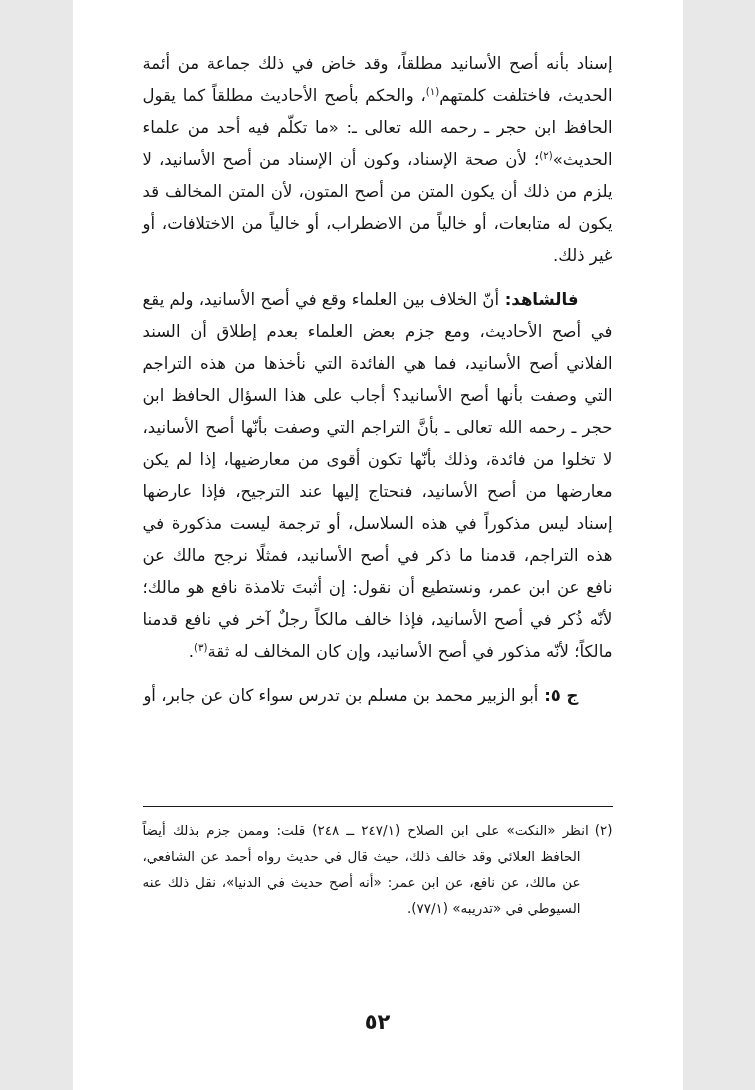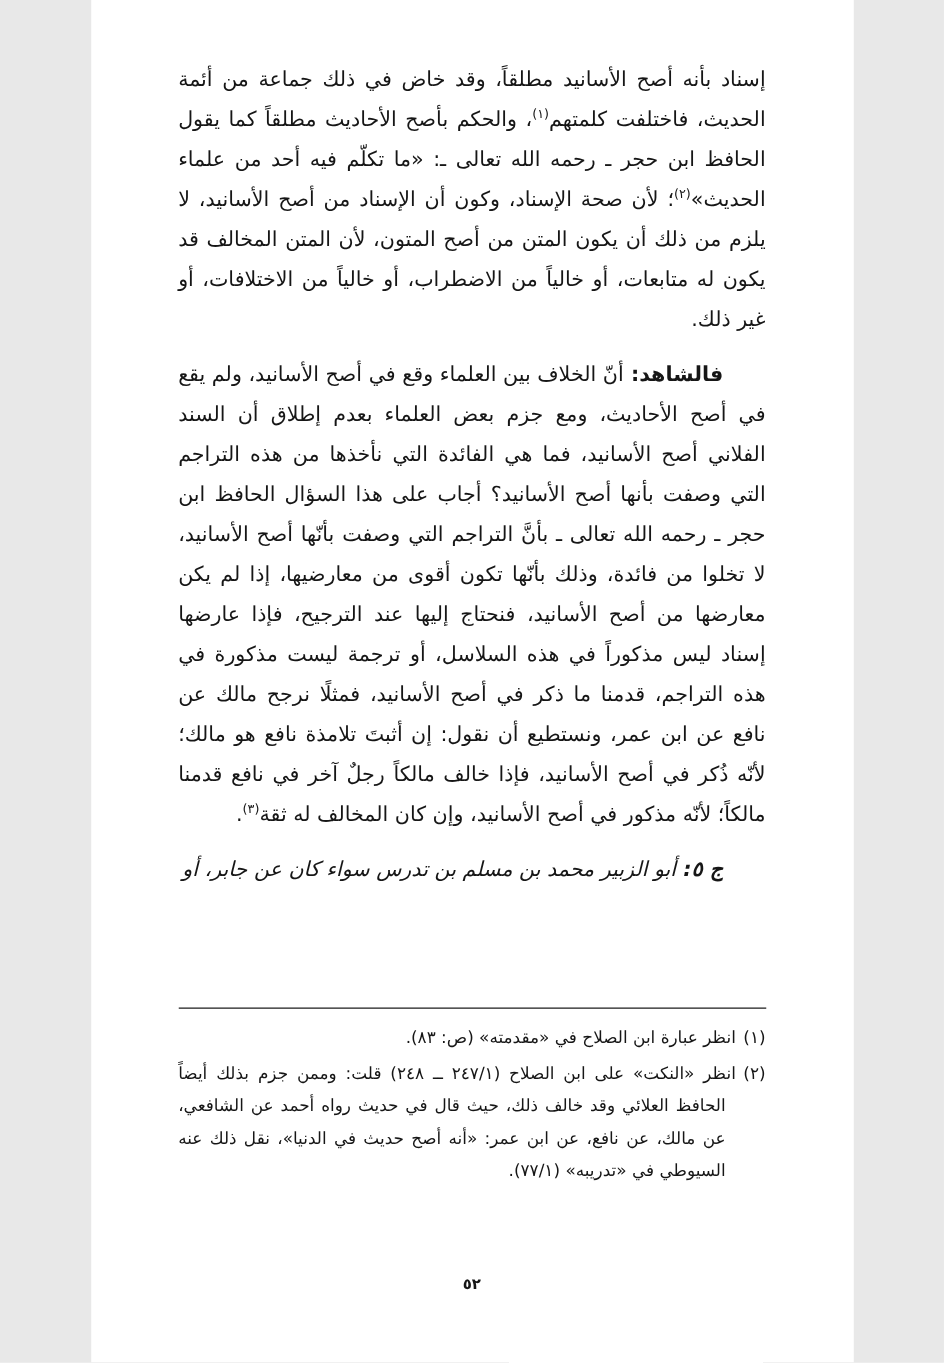--- a/index.html
+++ b/index.html
@@ -35,21 +35,20 @@
     text-indent: 34px;
   }
   .question {
     margin: 26px 0 16px 0;
     font-weight: bold;
     text-indent: 34px;
   }
   .answer {
     margin: 0;
     text-indent: 34px;
-    font-style: italic;
   }
   sup {
     font-size: 0.62em;
     vertical-align: super;
     line-height: 0;
   }
   .footnotes {
     position: absolute;
     top: 806px;
     right: 70px;
@@ -71,21 +70,21 @@
   .fn-num {
     font-weight: normal;
     margin-left: 6px;
   }
   .page-number {
     position: absolute;
     bottom: 56px;
     left: 0;
     right: 0;
     text-align: center;
-    font-size: 12px;
+    font-size: 21px;
     font-weight: bold;
     letter-spacing: 1px;
   }
 </style>
 </head>
 <body>
 
 <div class="page">
 
   <div class="text-body">
@@ -96,23 +95,20 @@
 
 
     <p class="answer"><span style="font-weight: bold;">ج ٥: </span><span>أبو الزبير محمد بن مسلم بن تدرس سواء كان عن جابر، أو</span></p>
 
   </div>
 
   <div class="footnotes">
 
     <hr class="footnote-rule">
 
-    <div class="footnote">
-      <span class="fn-num">(١)</span><span class="fn-text">انظر عبارة ابن الصلاح في «مقدمته» (ص: ٨٣).</span>
-    </div>
 
     <div class="footnote">
       <span class="fn-num">(٢)</span><span class="fn-text">انظر «النكت» على ابن الصلاح (٢٤٧/١ ــ ٢٤٨) قلت: وممن جزم بذلك أيضاً الحافظ العلائي وقد خالف ذلك، حيث قال في حديث رواه أحمد عن الشافعي، عن مالك، عن نافع، عن ابن عمر: «أنه أصح حديث في الدنيا»، نقل ذلك عنه السيوطي في «تدريبه» (٧٧/١).</span>
     </div>
 
 
   </div>
 
   <div class="page-number">٥٢</div>
 

